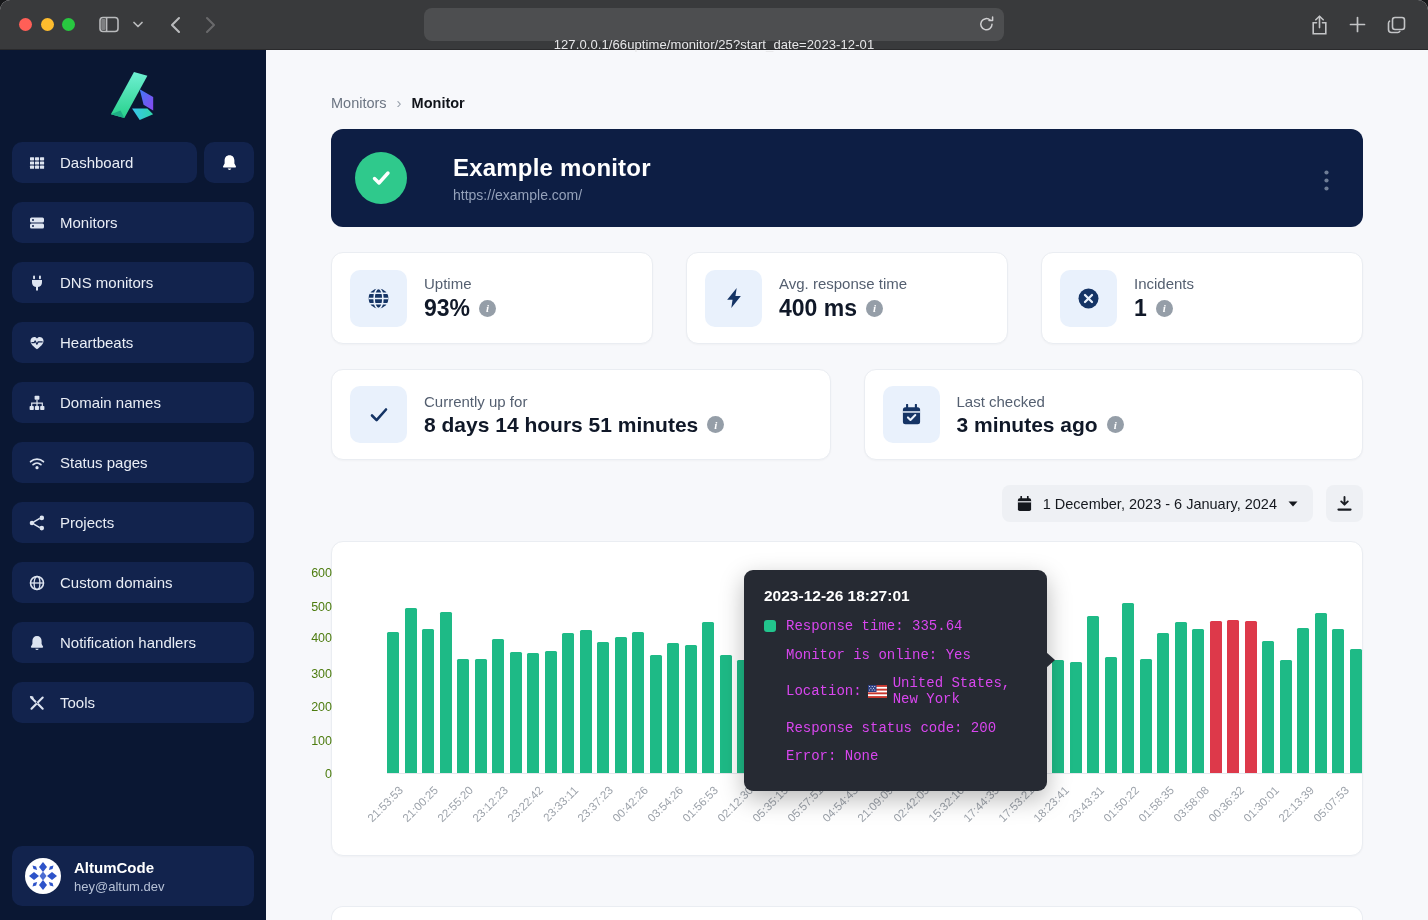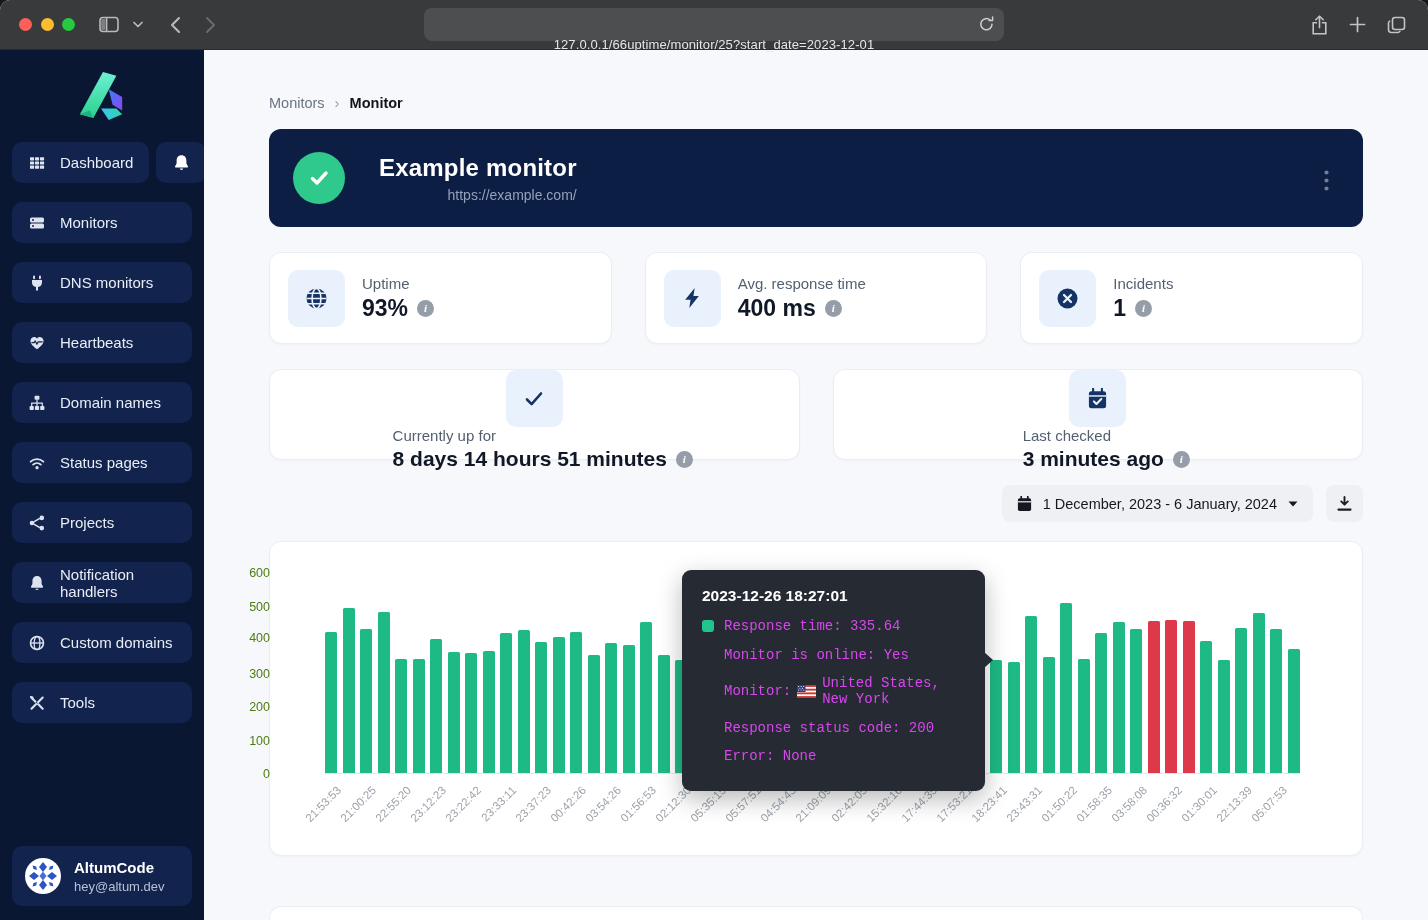--- a/index.html
+++ b/index.html
@@ -20,21 +20,21 @@
   .url-pill { position:absolute; left:50%; transform:translateX(-50%); width:580px; height:33px;
               background:#4d4e50; border-radius:8px; display:flex; align-items:center; justify-content:center; }
   .url-text { color:#e6e6e8; font-size:13px; letter-spacing:.1px;margin-top:40px; }
   .url-reload { position:absolute; right:10px; top:8px; color:#cfcfd1; }
   .tb-icons-right { position:absolute; right:22px; display:flex; gap:21px; color:#c3c4c6; align-items:center; }
 
   
   .app { flex:1; display:flex; min-height:0; }
 
   
-  .sidebar { width:204px; background:#0a1733; flex:0 0 auto; display:flex; flex-direction:column;
+  .sidebar { width:266px; background:#0a1733; flex:0 0 auto; display:flex; flex-direction:column;
              padding:14px 12px 14px; }
   .logo-wrap { display:flex; justify-content:center; padding:8px 0 22px; }
   .nav-row { display:flex; gap:7px; margin-bottom:19px; }
   .nav-item { background:#12234d; border-radius:10px; height:41px; display:flex; align-items:center;
               padding:0 16px; color:#e9edf5; font-size:15px; cursor:pointer; flex:1; }
   .nav-item .ni-icon { width:17px; height:17px; margin-right:15px; color:#dde4f0; flex:0 0 auto;
                        display:flex; align-items:center; justify-content:center; }
   .nav-bell { background:#12234d; border-radius:10px; width:50px; flex:0 0 auto; display:flex;
               align-items:center; justify-content:center; color:#fff; cursor:pointer; }
   .side-spacer { flex:1; }
@@ -47,35 +47,35 @@
 
   .breadcrumb { margin-top:44px; font-size:14.5px; display:flex; align-items:center; gap:10px; }
   .bc-parent { color:#6b7482; }
   .bc-sep { color:#9aa2ad; font-size:15px; }
   .bc-current { color:#11141a; font-weight:700; }
 
   .monitor-card { margin-top:18px; height:98px; background:#0d1e44; border-radius:12px;
                   display:flex; align-items:center; padding:0 24px; position:relative; }
   .status-circle { width:52px; height:52px; border-radius:50%; background:#2fc98c;
                    display:flex; align-items:center; justify-content:center; flex:0 0 auto; }
-  .monitor-info { margin-left:34px;text-align:right; }
+  .monitor-info { margin-left:46px; }
   .monitor-title { color:#ffffff; font-size:24px; font-weight:700; letter-spacing:.2px; }
   .monitor-url { color:#94a1ba; font-size:14px; margin-top:5px; }
   .kebab { position:absolute; right:30px; top:37px; color:#6f7d96; cursor:pointer; padding:4px; }
 
   .cards-row { display:flex; gap:33px; margin-top:25px; }
   .stat-card { background:#fff; border:1px solid #eaedf2; border-radius:12px; height:92px; flex:1;
                display:flex; align-items:center; padding:0 18px; box-shadow:0 1px 2px rgba(16,24,40,.03); }
   .icon-box { width:57px; height:57px; border-radius:10px; background:#e9f1fc; color:#153465;
               display:flex; align-items:center; justify-content:center; flex:0 0 auto; }
   .stat-text { margin-left:17px; }
   .stat-label { color:#545f70; font-size:15px; }
   .stat-value-row { display:flex; align-items:center; gap:9px; margin-top:3px; }
   .stat-value { color:#101828; font-size:23px; font-weight:700; }
-  .row2 .stat-card { height:91px;flex-direction:column; }
+  .row2 .stat-card { height:91px; }
   .row2 .stat-value { font-size:21px; }
   .info-dot { width:17px; height:17px; border-radius:50%; background:#959ea8; color:#fff;
               font-size:11px; font-weight:700; display:inline-flex; align-items:center;
               justify-content:center; font-family:"Liberation Serif",serif; font-style:italic; cursor:pointer; }
 
   .date-row { margin-top:25px; display:flex; justify-content:flex-end; align-items:center; gap:13px; }
   .date-btn { background:#eef0f4; border-radius:8px; height:37px; display:flex; align-items:center;
               gap:11px; padding:0 15px; cursor:pointer; }
   .date-label { font-size:14.5px; color:#15181e; }
   .dl-btn { background:#eef0f4; border-radius:8px; width:37px; height:37px; display:flex;
@@ -307,38 +307,38 @@
                 <circle cx="12.8" cy="13.1" r="2.3" fill="currentColor"></circle>
               </svg>
           </span>
           <span>Projects</span>
         </div>
       </div>
 
       <div class="nav-row">
         <div class="nav-item">
           <span class="ni-icon">
-            <svg width="16" height="16" viewBox="0 0 16 16">
-                <path fill="currentColor" d="M8 1.1c-2.9 0-4.6 2.1-4.6 5v2.9L2 11.5c-.3.5 0 1.2.7 1.2h10.6c.7 0 1-.7.7-1.2l-1.4-2.5V6.1c0-2.9-1.7-5-4.6-5zM6.3 13.7a1.75 1.75 0 0 0 3.4 0z"></path>
-              </svg>
-          </span>
-          <span>Notification handlers</span>
-        </div>
-      </div>
-
-      <div class="nav-row">
-        <div class="nav-item">
-          <span class="ni-icon">
             <svg width="16" height="16" viewBox="0 0 16 16" fill="none" stroke="currentColor">
                 <circle cx="8" cy="8" r="6.5" stroke-width="1.6"></circle>
                 <ellipse cx="8" cy="8" rx="2.9" ry="6.5" stroke-width="1.3"></ellipse>
                 <path d="M1.7 8h12.6" stroke-width="1.3"></path>
               </svg>
           </span>
           <span>Custom domains</span>
+        </div>
+      </div>
+
+      <div class="nav-row">
+        <div class="nav-item">
+          <span class="ni-icon">
+            <svg width="16" height="16" viewBox="0 0 16 16">
+                <path fill="currentColor" d="M8 1.1c-2.9 0-4.6 2.1-4.6 5v2.9L2 11.5c-.3.5 0 1.2.7 1.2h10.6c.7 0 1-.7.7-1.2l-1.4-2.5V6.1c0-2.9-1.7-5-4.6-5zM6.3 13.7a1.75 1.75 0 0 0 3.4 0z"></path>
+              </svg>
+          </span>
+          <span>Notification handlers</span>
         </div>
       </div>
 
       <div class="nav-row">
         <div class="nav-item">
           <span class="ni-icon">
             <svg width="16" height="16" viewBox="0 0 16 16">
                 <path d="M2.2 2.4l4.3 4.3M13.7 2.5L9 7.2M2.5 13.7l4.7-4.7M9.3 9.3l4.4 4.4" stroke="currentColor" stroke-width="2.1" stroke-linecap="round"></path>
                 <path d="M1.6 1.6l2 .5.6 2" stroke="currentColor" stroke-width="1.4" stroke-linecap="round" fill="none"></path>
               </svg>
@@ -666,21 +666,21 @@
           </div>
 
         <div class="tooltip">
           <div class="tt-title">2023-12-26 18:27:01</div>
           <div class="tt-row">
             <span class="tt-marker"></span>
             <span>Response time: 335.64</span>
           </div>
           <div class="tt-row tt-indent">Monitor is online: Yes</div>
           <div class="tt-row tt-indent">
-            <span>Monitor:</span>
+            <span>Location:</span>
             <span class="tt-flag">
               <svg width="19" height="13" viewBox="0 0 19 13">
                   <rect width="19" height="13" fill="#fff"></rect>
                   <g fill="#c8362e">
                     <rect y="0" width="19" height="1.9"></rect>
                     <rect y="3.7" width="19" height="1.9"></rect>
                     <rect y="7.4" width="19" height="1.9"></rect>
                     <rect y="11.1" width="19" height="1.9"></rect>
                   </g>
                   <rect width="8.5" height="7" fill="#2c3e83"></rect>

